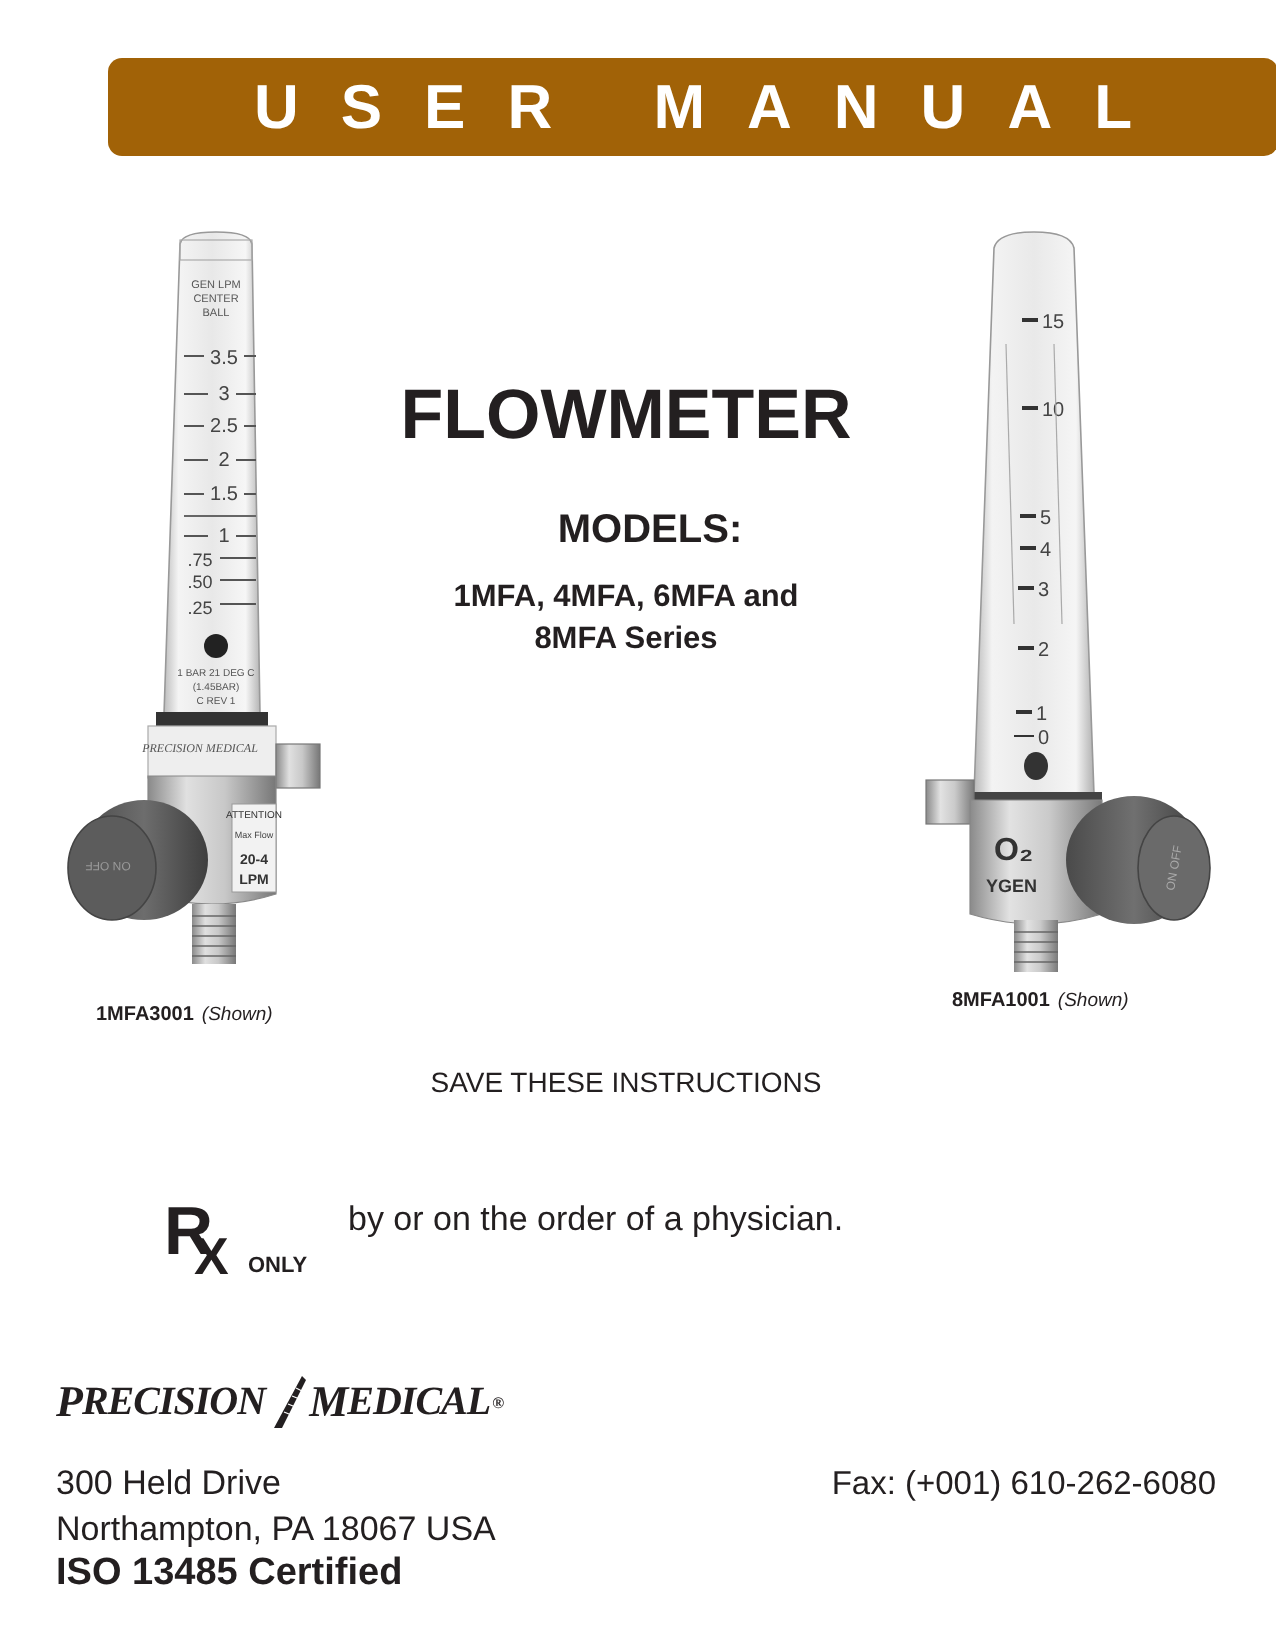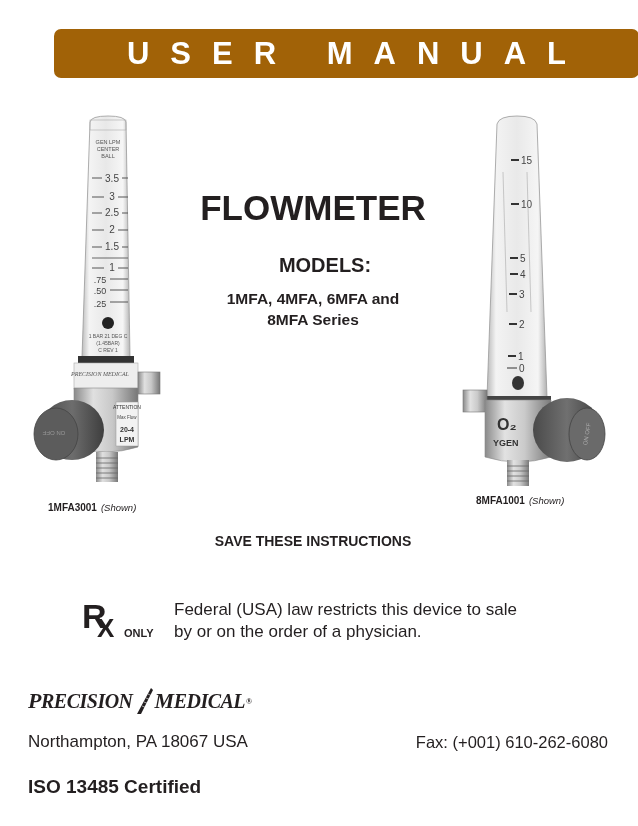--- a/index.html
+++ b/index.html
@@ -4,21 +4,21 @@
 <style>
   html, body { margin: 0; padding: 0; background: #ffffff; }
   body { width: 638px; height: 826px; position: relative; overflow: hidden; font-family: "Liberation Sans", sans-serif; color: #231f20; }
   .banner { position: absolute; left: 40px; top: 29px; width: 585px; height: 49px; background: #a16207; border-radius: 7px; display: flex; align-items: center; justify-content: center; margin-left: 14px; }
   .banner span { color: #fff; font-weight: bold; font-size: 31px; letter-spacing: 21px; padding-left: 21px; white-space: pre; }
   .title { position: absolute; left: 0; width: 626px; top: 188px; text-align: center; font-weight: bold; font-size: 35px; }
   .models-label { position: absolute; left: 0; width: 626px; top: 254px; text-align: center; font-weight: bold; font-size: 20px; padding-left: 12px; }
   .models-list { position: absolute; left: 0; width: 626px; top: 288px; text-align: center; font-weight: bold; font-size: 15.5px; line-height: 21px; }
   .caption { position: absolute; font-size: 10px; font-weight: bold; }
   .caption i { font-weight: normal; font-size: 9.5px; margin-left: 4px; }
-  .save { position: absolute; left: 0; width: 626px; top: 533px; text-align: center; font-weight: bold; font-size: 14px; }
+  .save { position: absolute; left: 0; width: 626px; top: 533px; text-align: center; font-weight: normal; font-size: 14px; }
   .rx { position: absolute; left: 82px; top: 597px; width: 80px; height: 45px; }
   .rx .r { position: absolute; left: 0; top: 0; font-weight: bold; font-size: 34px; font-family: "Liberation Sans", sans-serif; }
   .rx .x { position: absolute; left: 15px; top: 16px; font-weight: bold; font-size: 26px; }
   .rx .only { position: absolute; left: 42px; top: 30px; font-weight: bold; font-size: 11px; }
   .federal { position: absolute; left: 174px; top: 599px; font-size: 17px; line-height: 22px; }
   .logo { position: absolute; left: 28px; top: 686px; font-family: "Liberation Serif", serif; font-style: italic; font-weight: bold; font-size: 22px; letter-spacing: -0.5px; display: flex; align-items: center; }
   .logo .big { font-size: 22px; }
   .logo .small { font-size: 20px; }
   .logo .reg { font-size: 8px; font-style: normal; vertical-align: bottom; margin-left: 1px; }
   .addr { position: absolute; left: 28px; top: 731px; font-size: 17px; line-height: 22.5px; }
@@ -191,21 +191,20 @@
 </div>
 
 <div class="save">SAVE THESE INSTRUCTIONS</div>
 
 <div class="rx">
   <span class="r">R</span>
   <span class="x">X</span>
   <span class="only">ONLY</span>
 </div>
 <div class="federal">
-  <div>Federal (USA) law restricts this device to sale</div>
   <div>by or on the order of a physician.</div>
 </div>
 
 <div class="logo">
   <span class="big">P</span>
     <span class="small">RECISION</span>
   <svg width="20" height="30" viewBox="0 0 20 30" style="margin:0 1px;">
     <path d="M3 28 L17 2 L19 4 L7 28 Z" fill="#231f20"></path>
     <g stroke="#fff" stroke-width="0.6">
       <line x1="8" y1="20" x2="13" y2="22"></line>
@@ -213,19 +212,20 @@
       <line x1="12" y1="12" x2="17" y2="14"></line>
         <line x1="14" y1="8" x2="18" y2="10"></line>
     </g>
   </svg>
   <span class="big">M</span>
     <span class="small">EDICAL</span>
     <span class="reg">®</span>
 </div>
 
 <div class="addr">
+  <div>300 Held Drive</div>
   <div>Northampton, PA 18067 USA</div>
 </div>
 <div class="iso">ISO 13485 Certified</div>
 
 <div class="contact">
   <div>Fax: (+001) 610-262-6080</div>
 </div>
 
 </body></html>

